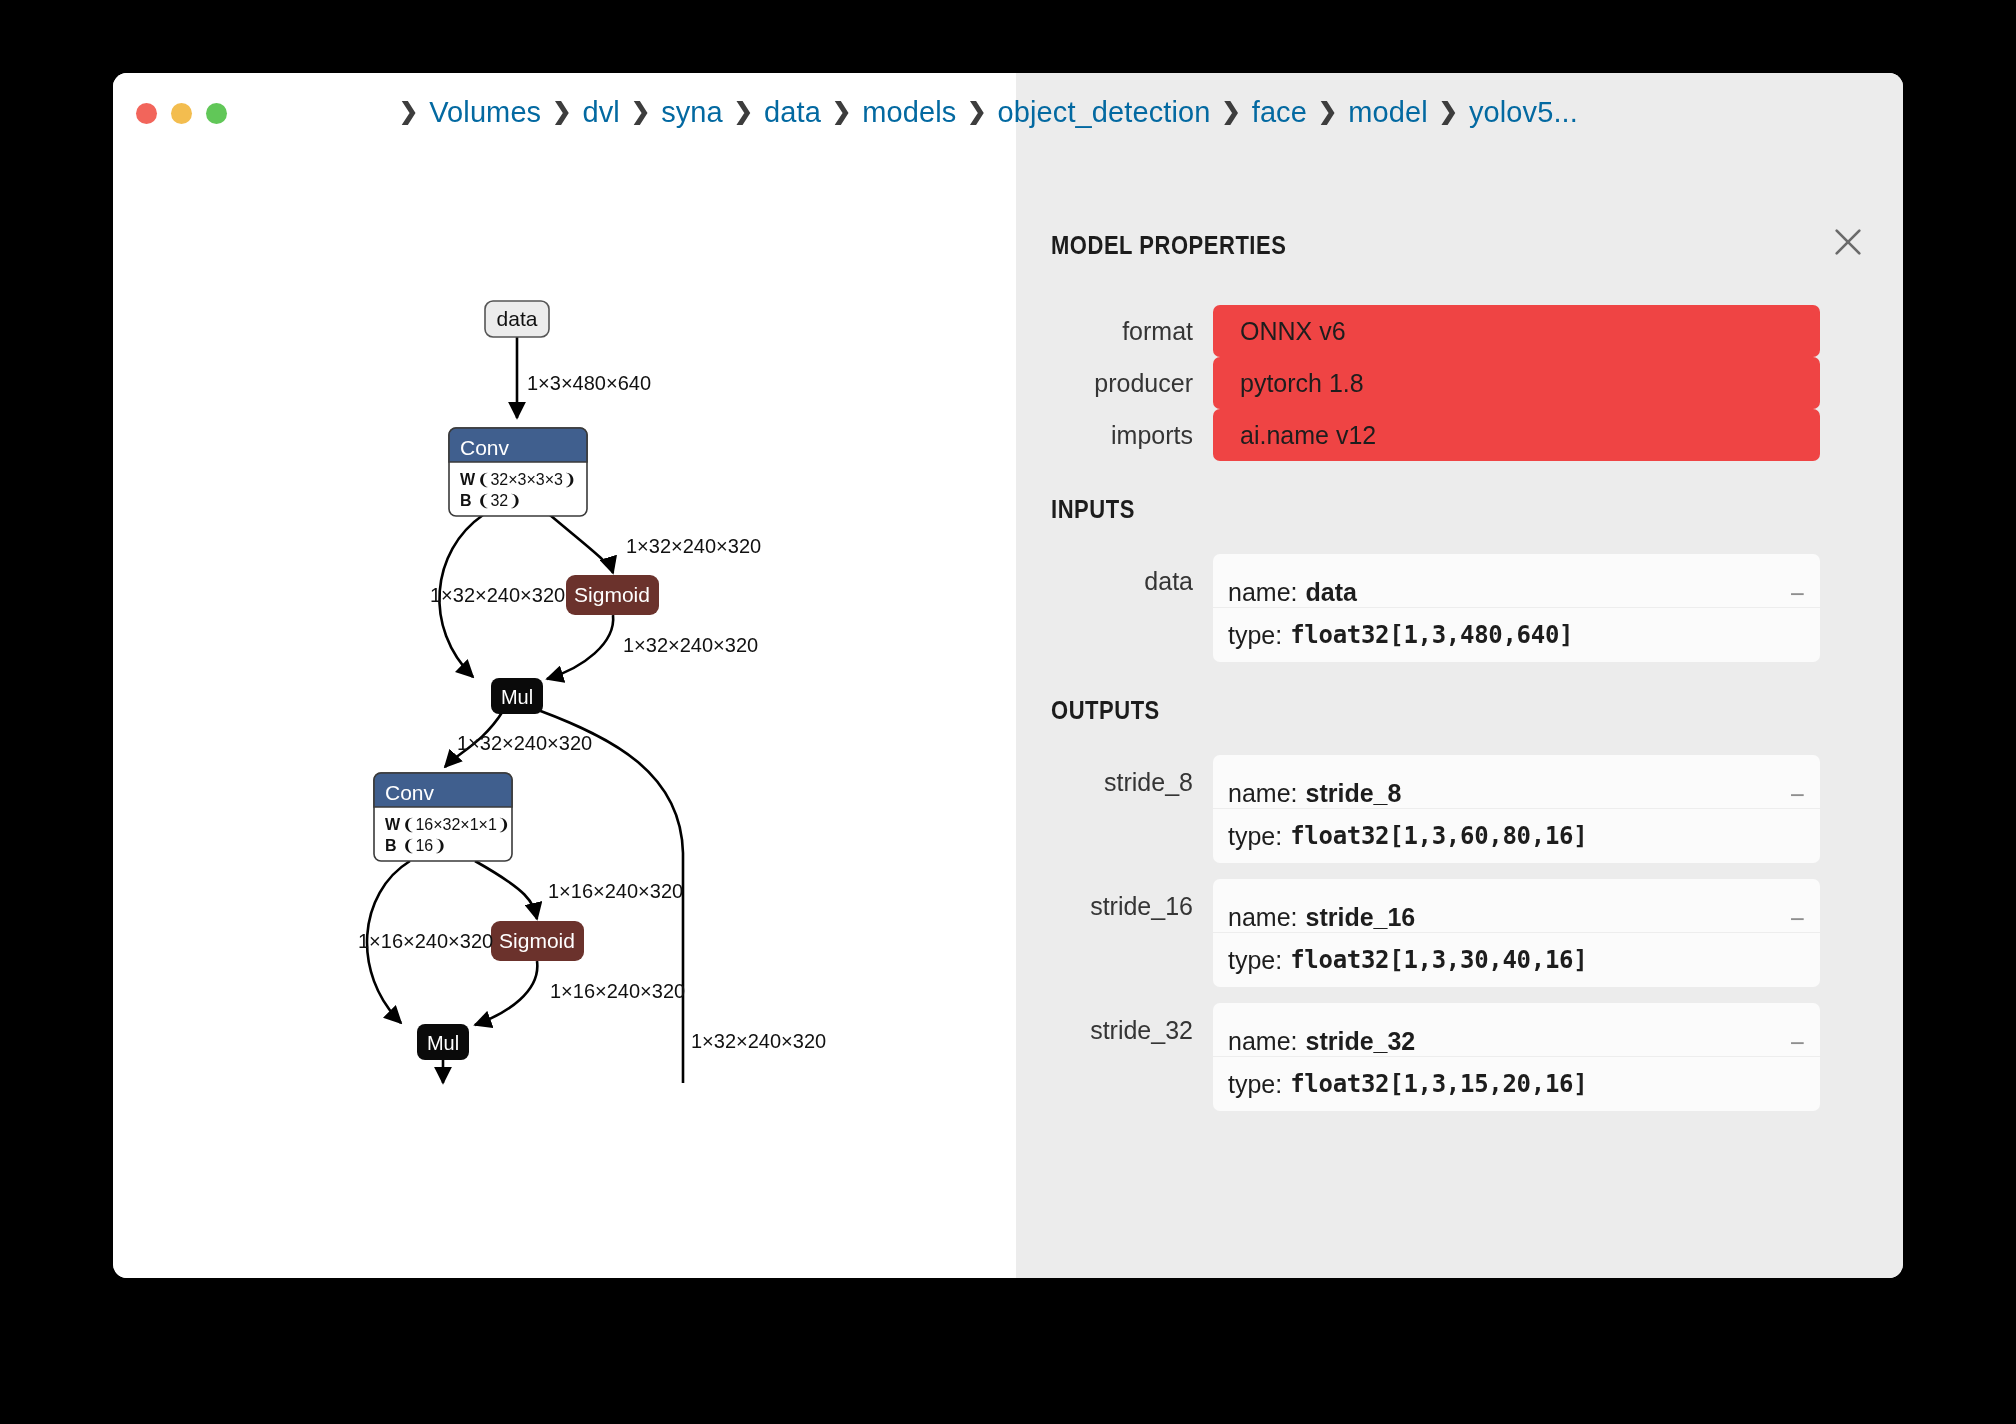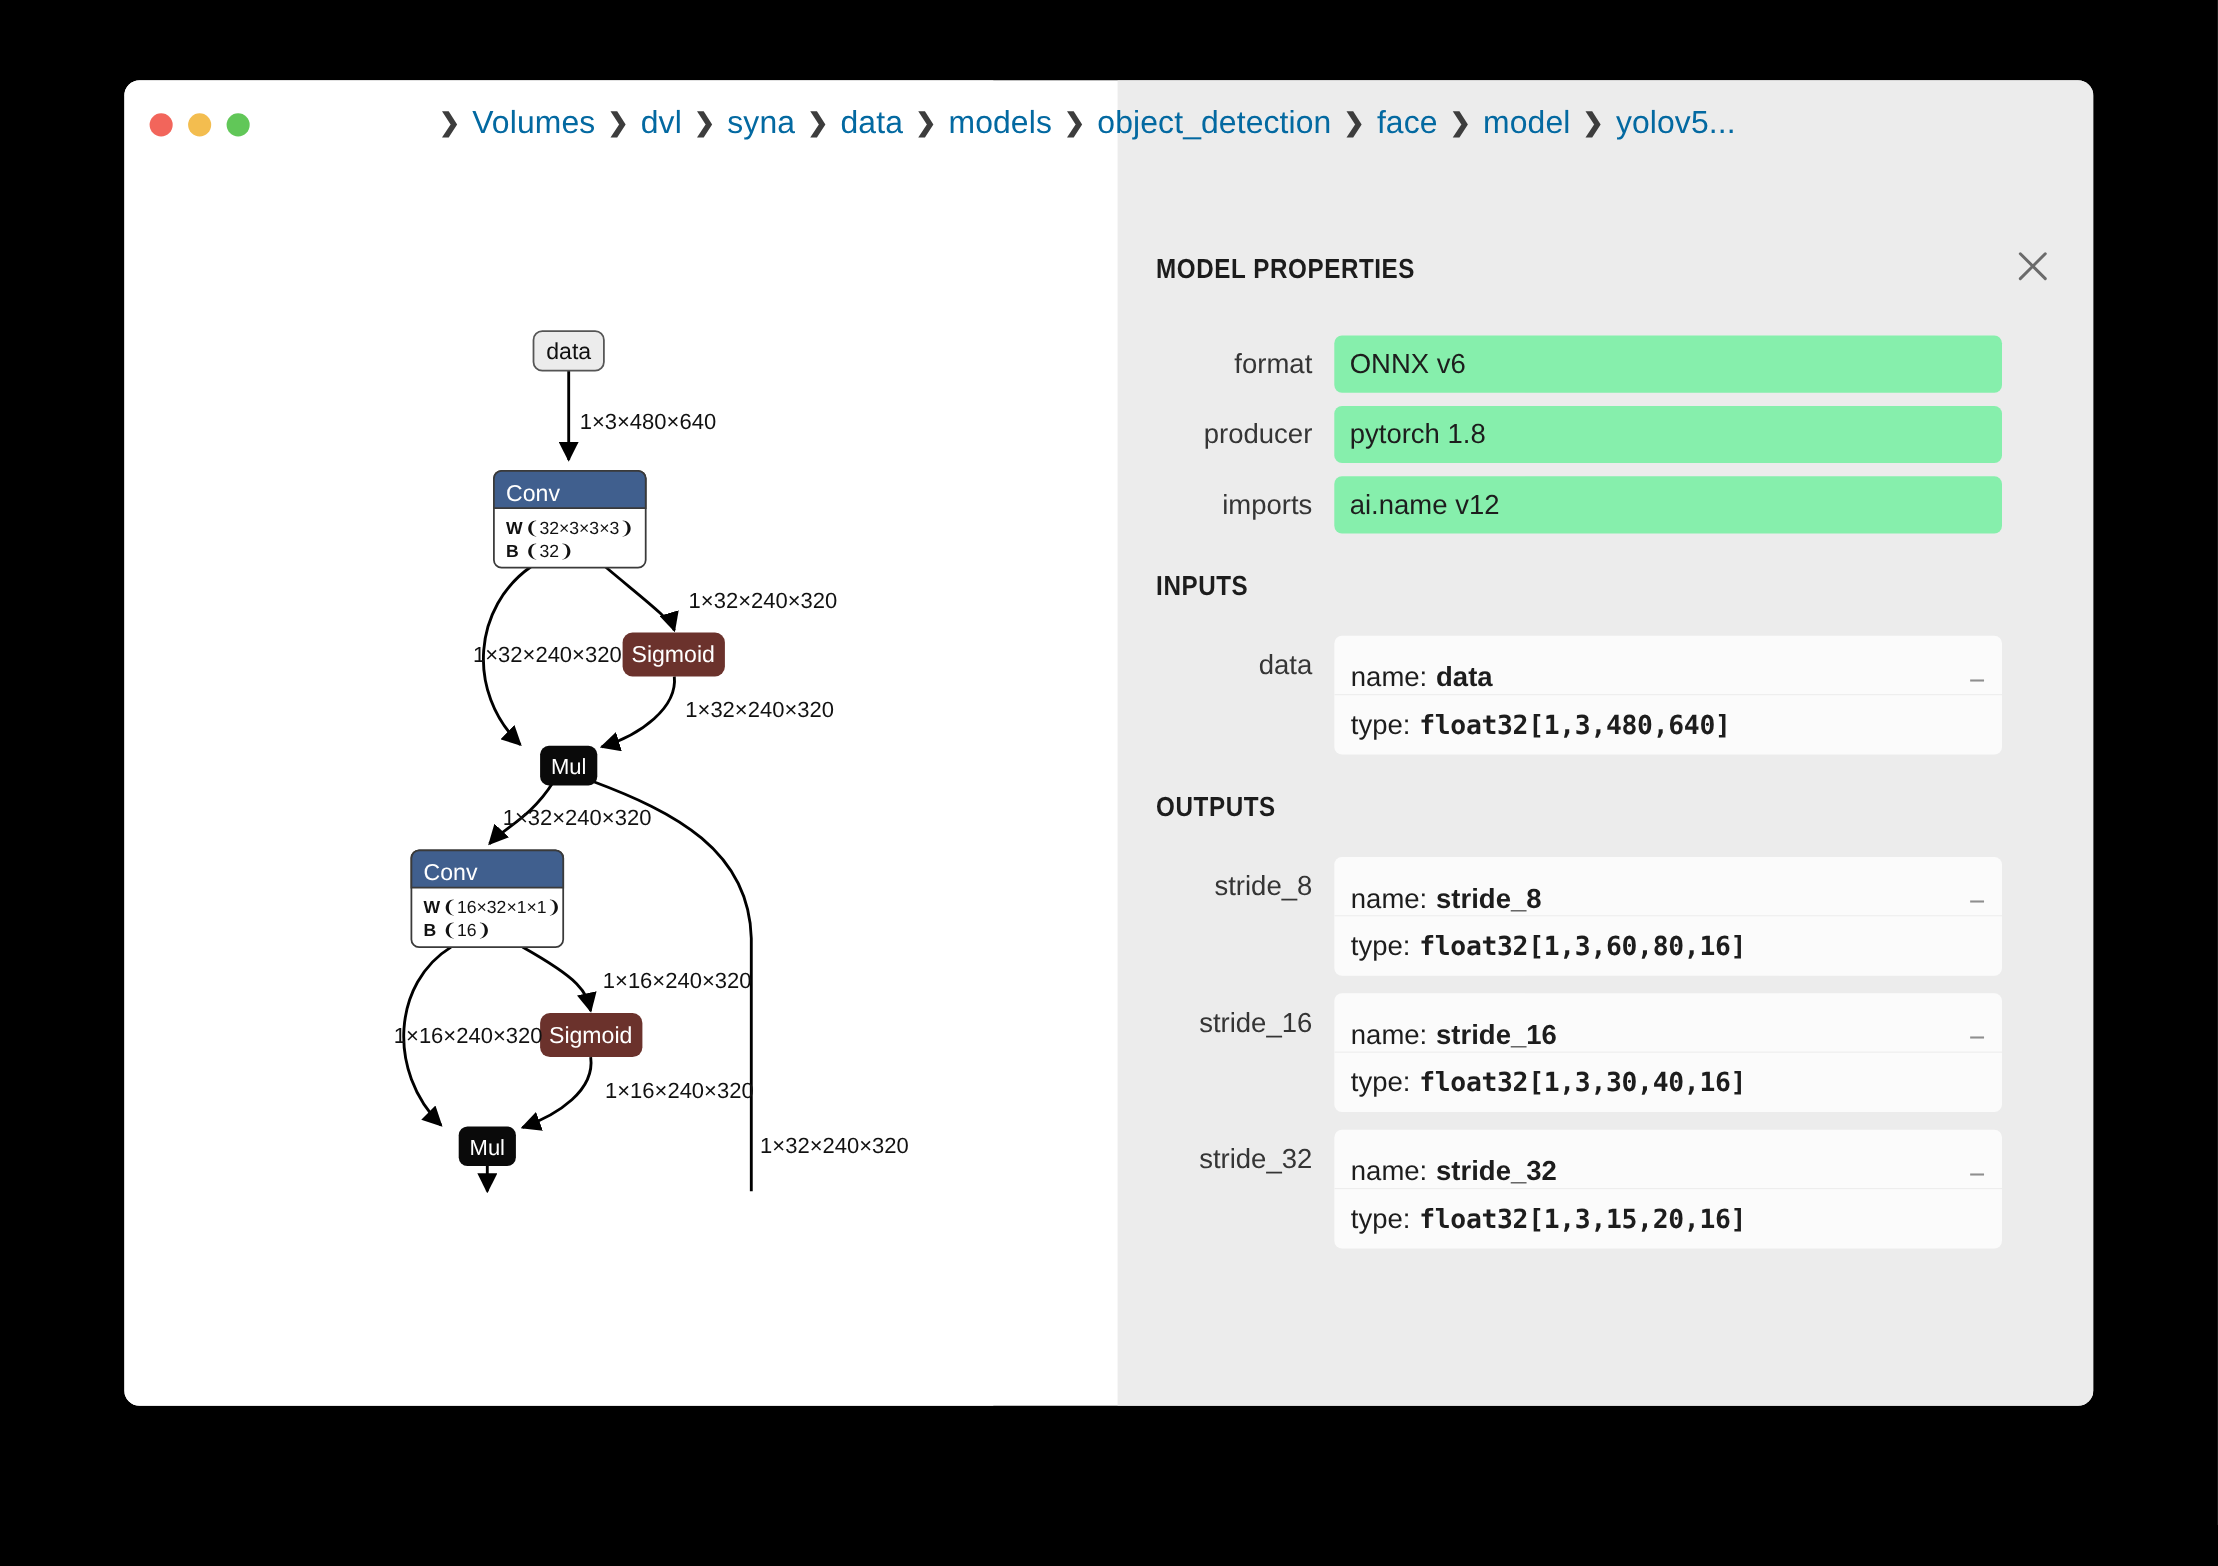--- a/index.html
+++ b/index.html
@@ -124,41 +124,40 @@
     width: 34px;
     height: 34px;
     cursor: pointer;
   }
 
   .rows { position: absolute; left: 0; top: 232px; width: 100%; }
 
   .prop-row {
     display: flex;
     align-items: flex-start;
-    margin-bottom: 12px;
   }
   .prop-label {
     width: 197px;
     flex: 0 0 197px;
     text-align: right;
     padding-right: 20px;
     box-sizing: border-box;
     font-size: 25px;
     color: #353535;
     line-height: 52px;
   }
   .prop-value {
     flex: 1;
     margin-right: 83px;
-    background: #86efac;
+    background: #ef4444;
     border-radius: 7px;
     min-height: 52px;
     display: flex;
     align-items: center;
-    padding: 0 14px;
+    padding: 0 27px;
     box-sizing: border-box;
     font-size: 25px;
     color: #1d1d1d;
   }
 
   .section-title {
     font-family: "Liberation Sans Narrow", "Liberation Sans", sans-serif;
     font-size: 25px;
     font-weight: bold;
     letter-spacing: 0.6px;

